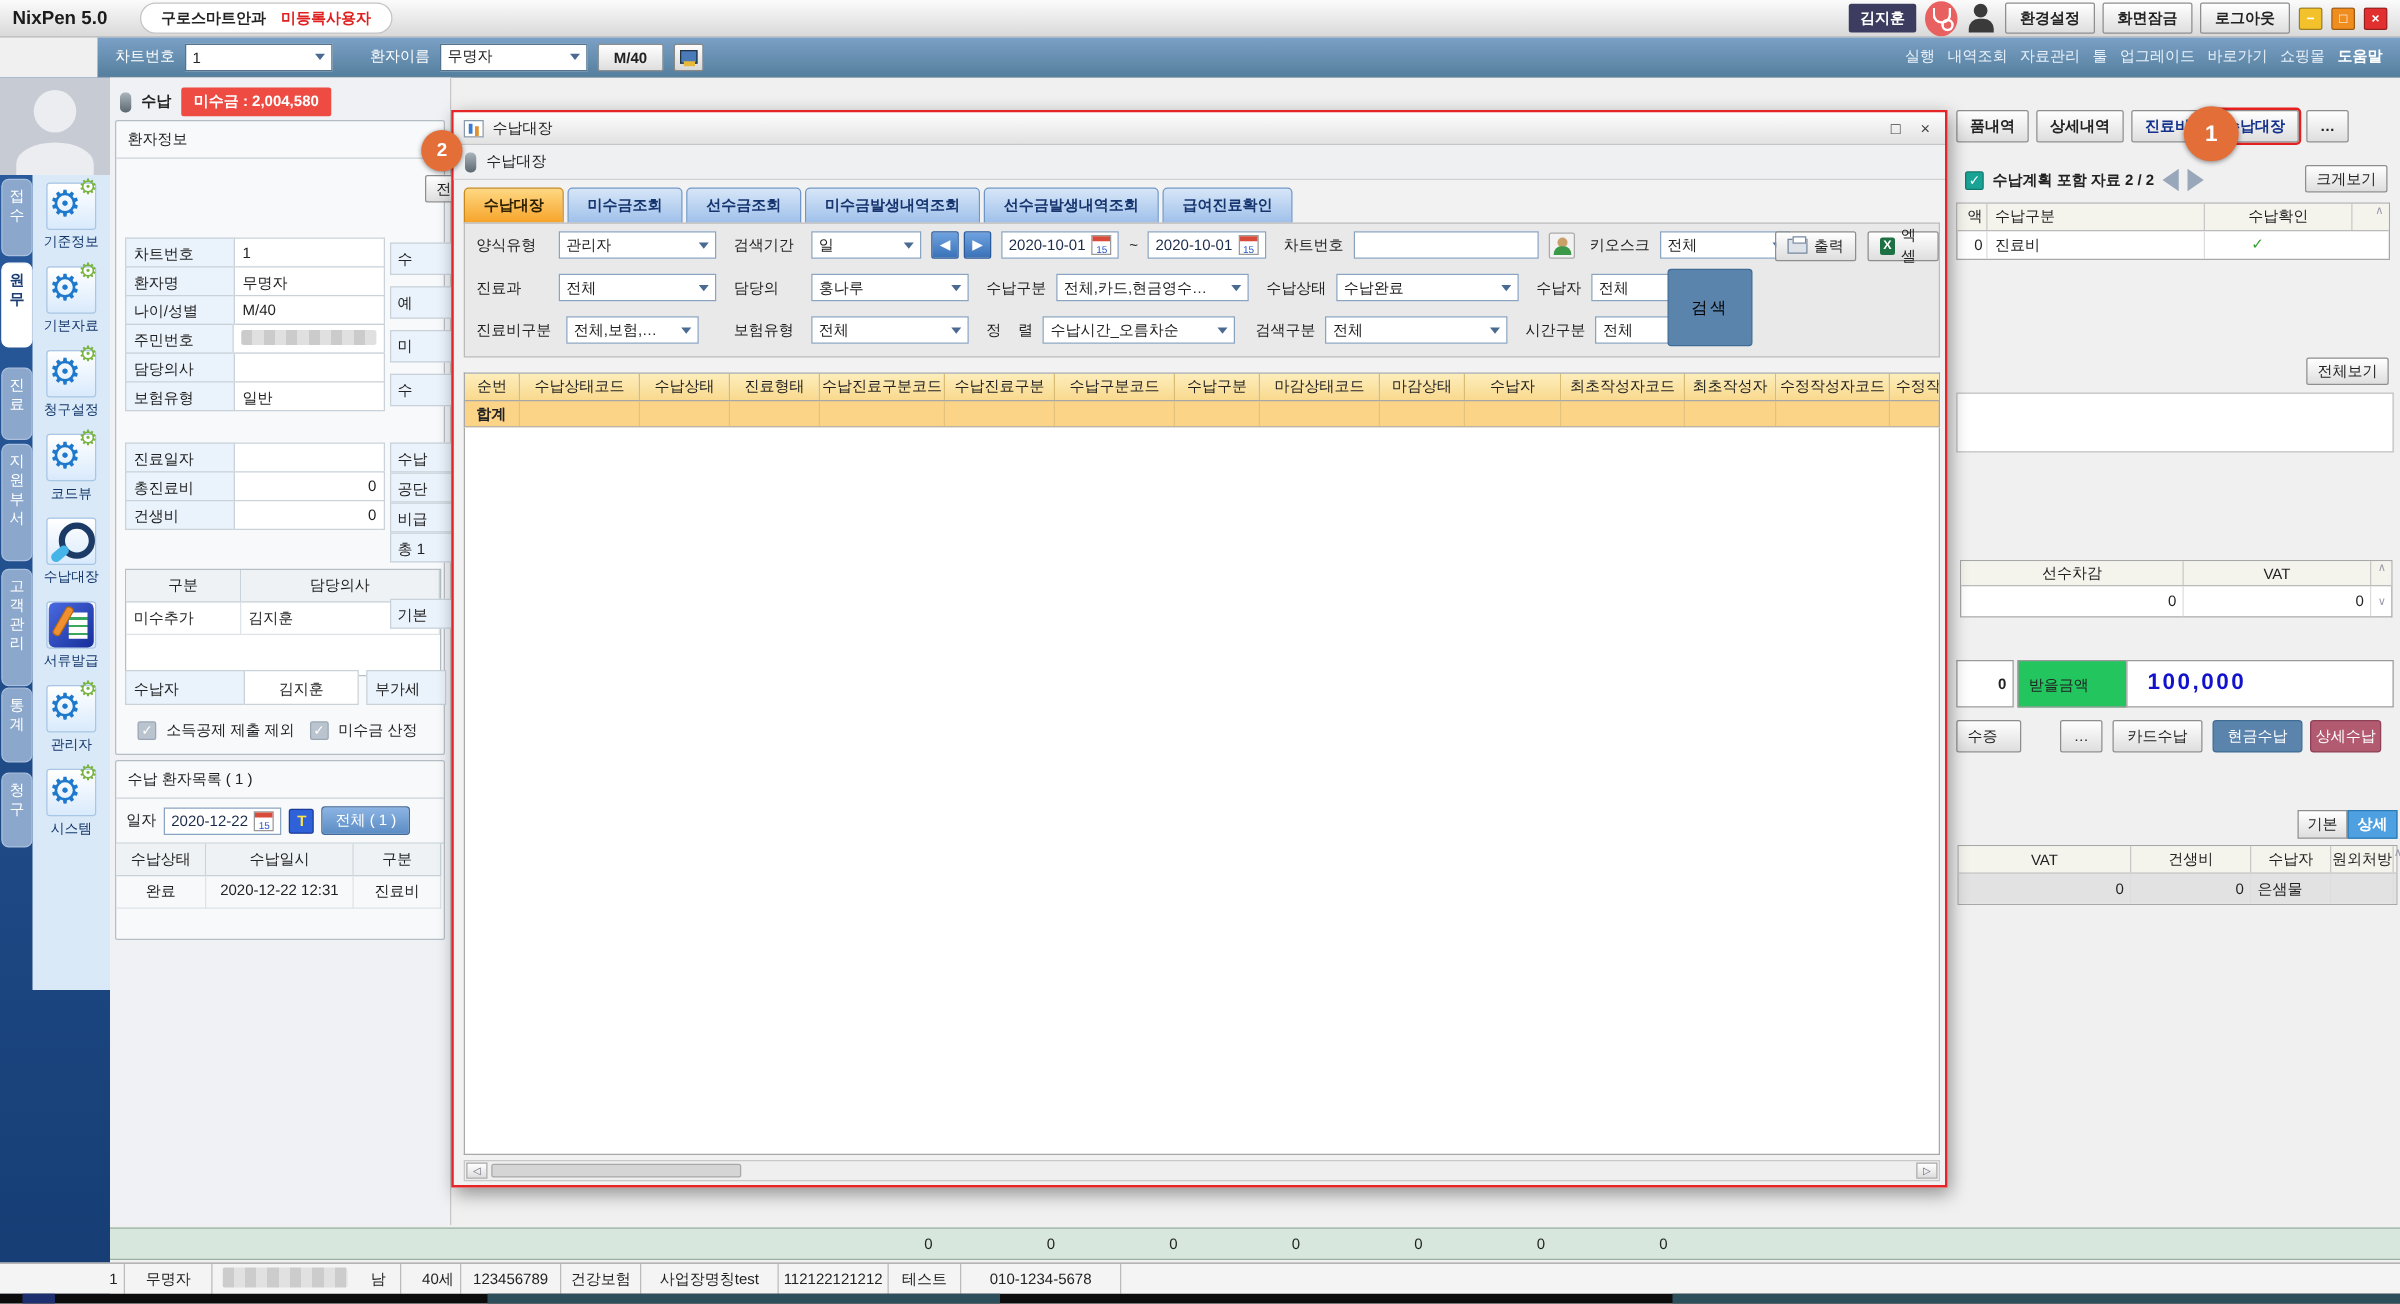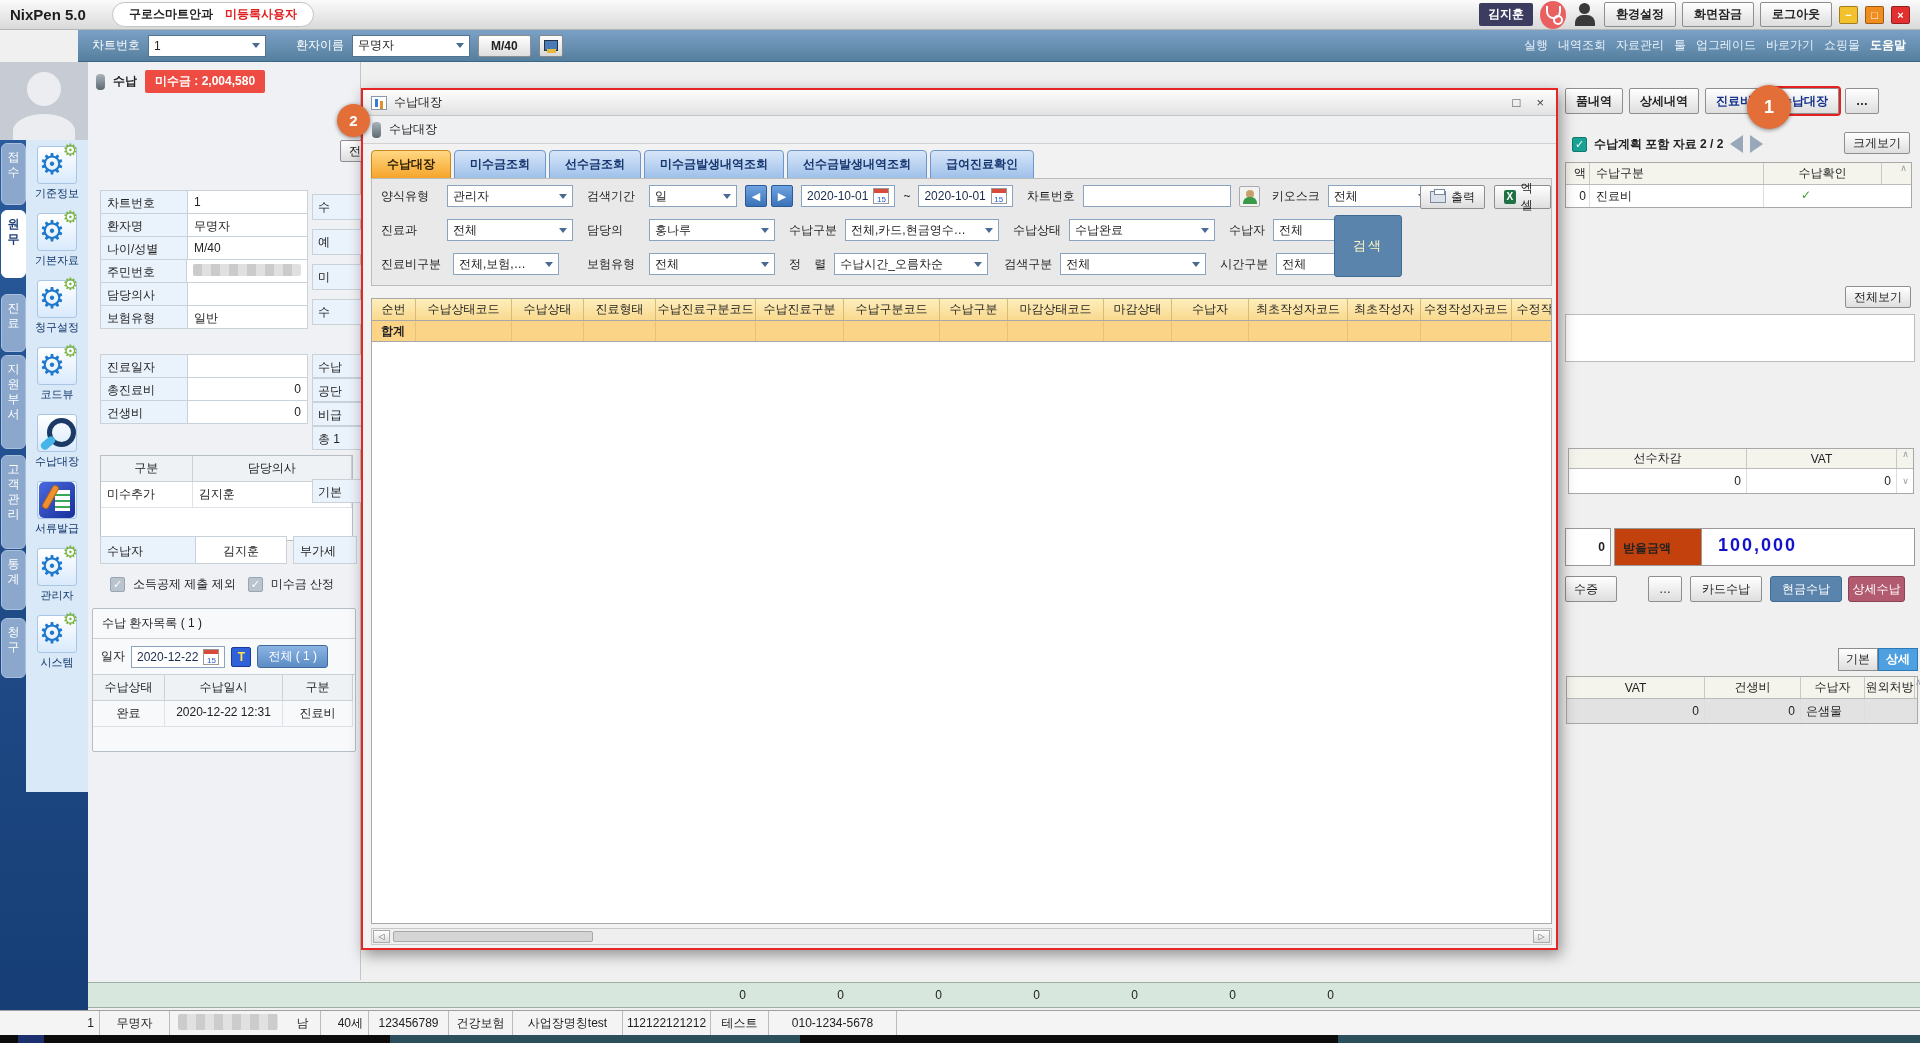--- a/index.html
+++ b/index.html
@@ -104,21 +104,21 @@
 .m-filter{position:absolute;left:8px;top:88px;width:1181px;height:108px;background:#e9e9e9;border:1px solid #bcbcbc}
 .f-row{display:flex;align-items:center;height:34px;padding:0 9px;gap:8px}
 .f-lbl{white-space:pre}
 .sel{background:#fff;border:1px solid #8aa4c0;height:22px;display:inline-flex;align-items:center;justify-content:space-between;padding:0 5px;color:#222}
 .inp{background:#fff;border:1px solid #8aa4c0;height:22px;padding:0 5px}
 .nav-btn{width:22px;height:22px;background:linear-gradient(#6fa2e0,#3a72b8);color:#fff;text-align:center;line-height:20px;border:1px solid #2a5a9a;border-radius:2px;font-size:11px}
 .g-left::after{content:"◀"}.g-right::after{content:"▶"}
 .person-ico{width:21px;height:21px;background:#f2f2f2;border:1px solid #aaa;position:relative;border-radius:2px}
 .person-ico::before{content:"";position:absolute;left:6px;top:3px;width:8px;height:8px;background:#caa06a;border-radius:50%}
 .person-ico::after{content:"";position:absolute;left:3px;bottom:2px;width:14px;height:7px;background:#3a9a4a;border-radius:6px 6px 0 0}
-.search-btn{position:absolute;left:962px;top:36px;width:68px;height:62px;background:#5b84ad;color:#fef9c3;border:1px solid #3f6c94;border-radius:3px;font-size:13px;display:flex;align-items:center;justify-content:center;letter-spacing:2px}
+.search-btn{position:absolute;left:962px;top:36px;width:68px;height:62px;background:#5b84ad;color:#000000;border:1px solid #3f6c94;border-radius:3px;font-size:13px;display:flex;align-items:center;justify-content:center;letter-spacing:2px}
 .tool-btn{position:absolute;top:6px;height:24px;display:flex;gap:5px;align-items:center;padding:0 9px;background:linear-gradient(#ffffff,#dedede);border:1px solid #8e8e8e;border-radius:2px}
 .ico-print{width:16px;height:12px;background:#dde2e8;border:1px solid #7788a0;position:relative}
 .ico-print::before{content:"";position:absolute;left:3px;top:-3px;width:9px;height:4px;background:#fff;border:1px solid #7788a0}
 .ico-excel{width:14px;height:14px;background:#1e7145;color:#fff;font-size:10px;font-weight:bold;text-align:center;line-height:14px;border-radius:2px}
 .ico-excel::after{content:"X"}
 .colw>:nth-child(1){width:44px}.colw>:nth-child(2){width:96px}.colw>:nth-child(3){width:72px}.colw>:nth-child(4){width:72px}
 .colw>:nth-child(5){width:100px}.colw>:nth-child(6){width:88px}.colw>:nth-child(7){width:96px}.colw>:nth-child(8){width:68px}
 .colw>:nth-child(9){width:96px}.colw>:nth-child(10){width:68px}.colw>:nth-child(11){width:77px}.colw>:nth-child(12){width:99px}
 .colw>:nth-child(13){width:73px}.colw>:nth-child(14){width:91px}.colw>:nth-child(15){width:70px}
 .ledger-head{position:absolute;left:8px;top:208px;width:1181px;height:22px;display:flex;overflow:hidden;border:1px solid #a8a8a8;border-bottom:none}
@@ -303,20 +303,23 @@
         <div class="side-tab">청구</div>
       </div>
   </div>
 
   <div class="left-panel">
     <div class="lp-header">
       <span class="capsule"></span>
       <span>수납</span>
       <span class="badge-red">미수금 : 2,004,580</span>
     </div>
+    <div class="lp-box" style="left:4px;top:34px;width:264px;height:508px">
+      <div class="lp-box-title">환자정보</div>
+    </div>
     <div class="abs sm-btn" style="left:252px;top:78px;width:46px;justify-content:flex-start">전</div>
     <div class="abs kv" style="left:12px;top:128px;width:208px">
         <div class="kv-row">
         <span class="kv-label">차트번호</span>
         <span class="kv-val">1</span>
       </div>
         <div class="kv-row">
         <span class="kv-label">환자명</span>
         <span class="kv-val">무명자</span>
       </div>
@@ -452,21 +455,21 @@
     </div>
     <div class="rt-row" style="height:24px">
       <div class="row-flex colw-dedr" style="flex:1;height:100%">
           <span class="rt-rc">0</span>
           <span class="rt-rc">0</span>
         </div>
       <span class="scrollhint g-down"></span>
     </div>
   </div>
   <span class="abs" style="left:1565px;top:528px;width:46px;height:38px;background:#fff;border:1px solid #9a9a9a;text-align:right;padding:11px 5px 0 0;font-weight:bold;z-index:1">0</span>
-  <span class="abs" style="left:1614px;top:528px;width:88px;height:38px;background:#c2410c;border:1px solid #9a9a9a;font-weight:bold;padding:11px 0 0 8px;z-index:1">받을금액</span>
+  <span class="abs" style="left:1614px;top:528px;width:88px;height:38px;background:#22c55e;border:1px solid #9a9a9a;font-weight:normal;padding:11px 0 0 8px;z-index:1">받을금액</span>
   <span class="abs" style="left:1701px;top:528px;width:214px;height:38px;background:#fff;border:1px solid #9a9a9a;color:#1212cc;font-weight:bold;font-size:18px;letter-spacing:2px;padding:6px 0 0 16px;z-index:1">100,000</span>
   <span class="abs sm-btn" style="left:1565px;top:576px;width:52px;height:26px;z-index:1;overflow:hidden">수증</span>
   <span class="abs sm-btn" style="left:1648px;top:576px;width:34px;height:26px;justify-content:center;z-index:1">…</span>
   <span class="abs sm-btn" style="left:1690px;top:576px;width:72px;height:26px;justify-content:center;z-index:1">카드수납</span>
   <span class="abs blue-btn" style="left:1770px;top:576px;width:72px;height:26px;display:flex;align-items:center;justify-content:center;z-index:1">현금수납</span>
   <span class="abs rose-btn" style="left:1848px;top:576px;width:57px;height:26px;display:flex;align-items:center;justify-content:center;z-index:1">상세수납</span>
   <div class="toggle-wrap">
     <span class="tg">기본</span>
     <span class="tg active">상세</span>
   </div>

